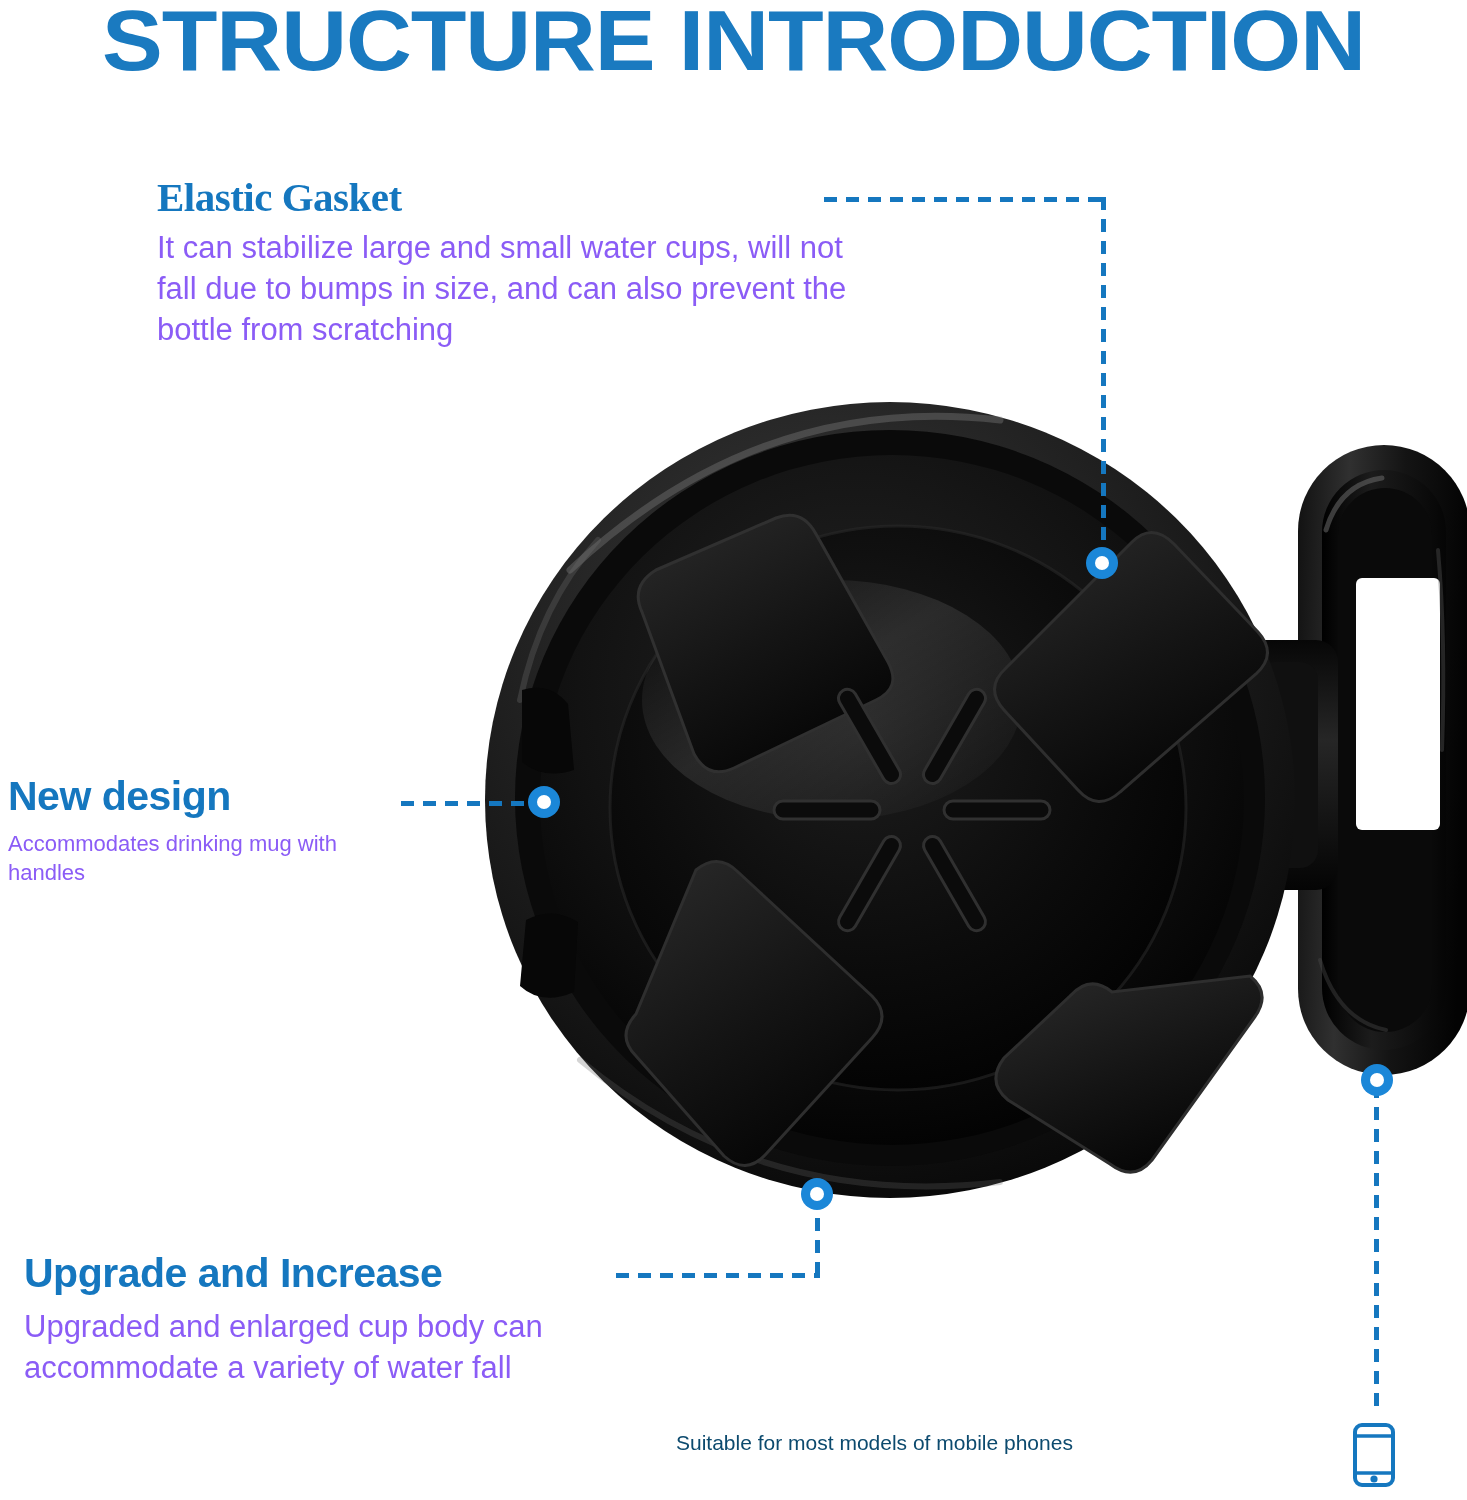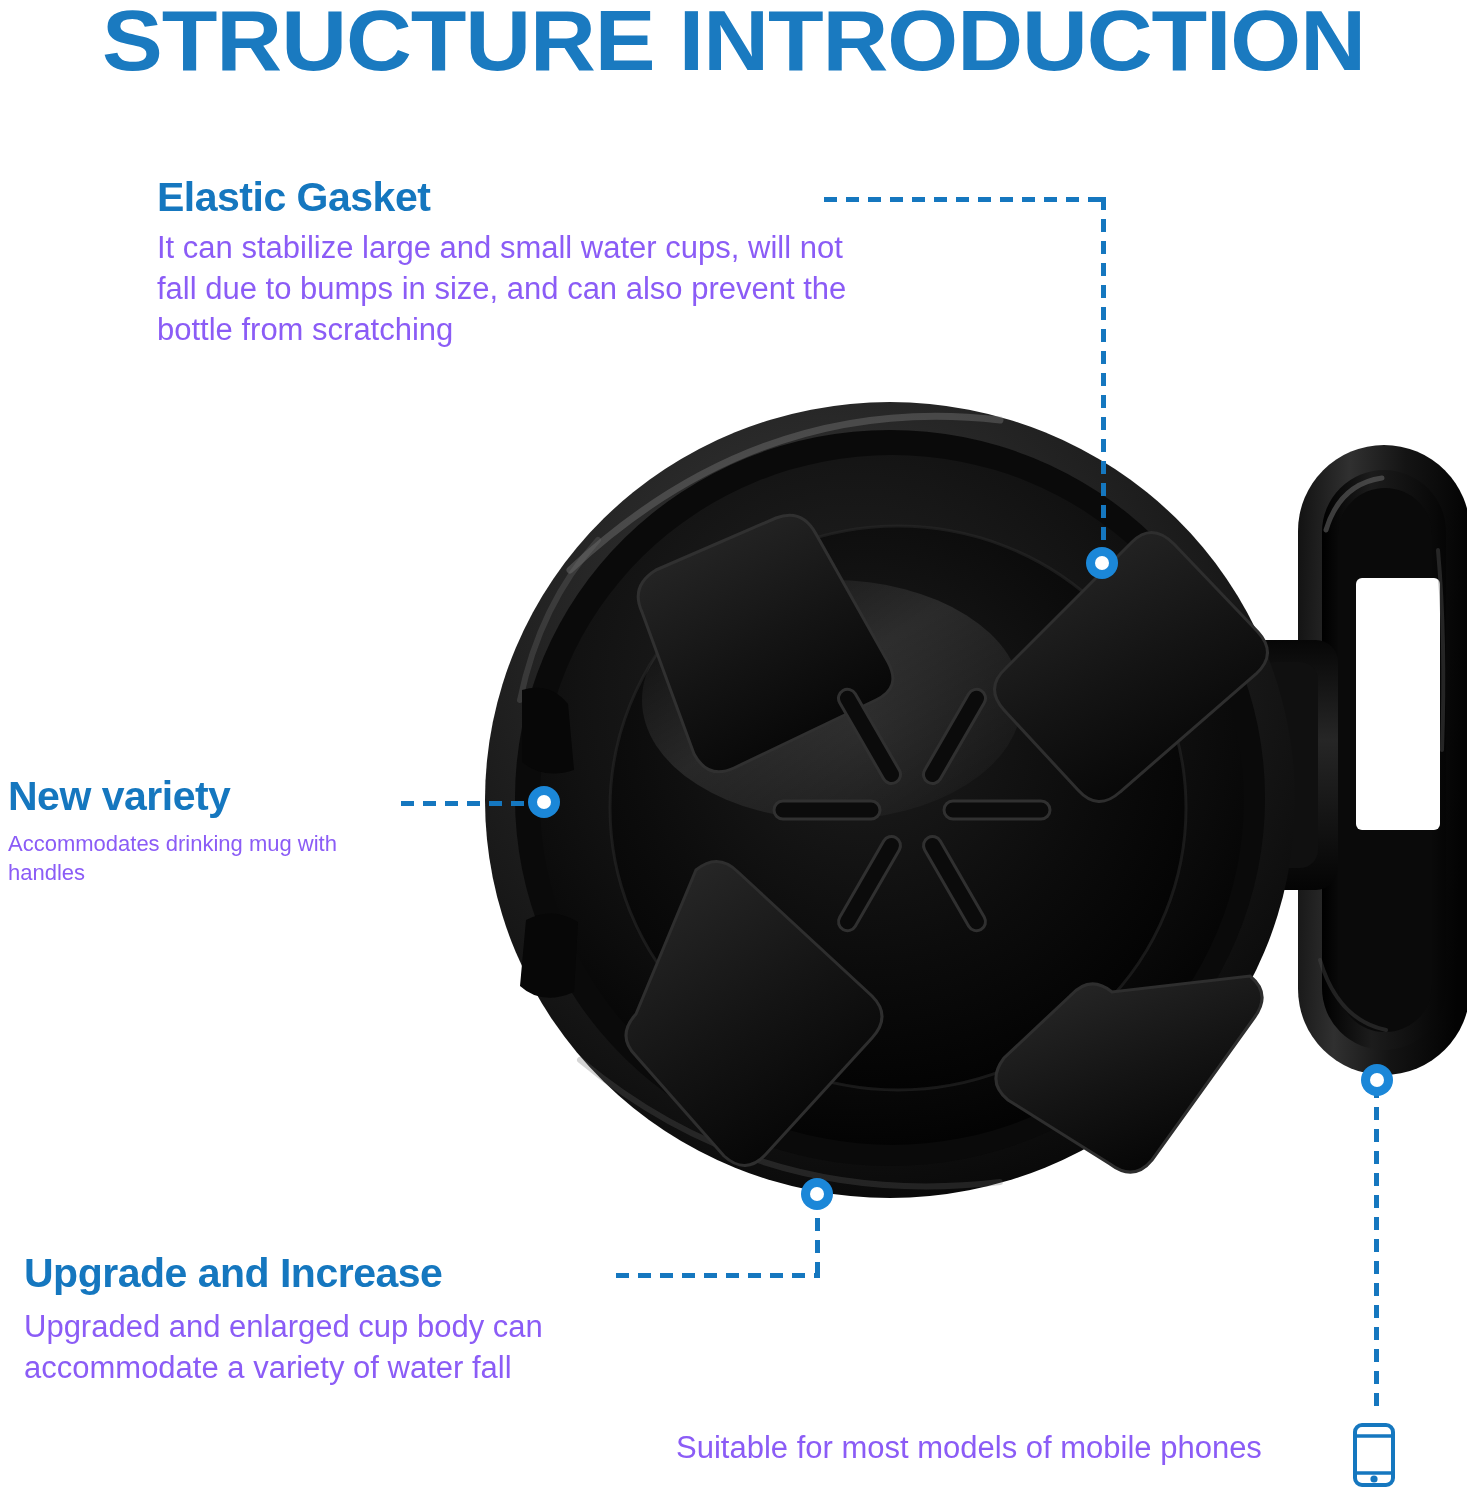--- a/index.html
+++ b/index.html
@@ -53,38 +53,38 @@
   }
   .callout-body {
     color: #8b5cf6;
     font-size: 31px;
     line-height: 1.32;
     margin: 0;
     padding-top: 9px;
   }
 
   #block-gasket { left: 157px; top: 176px; }
-  #block-gasket .callout-heading { font-size: 41px; }
+  #block-gasket .callout-heading { font-size: 41px; font-family: Liberation Serif, serif; }
   #block-gasket .callout-body { width: 690px; }
 
   #block-newdesign { left: 8px; top: 775px; }
   #block-newdesign .callout-heading { font-size: 41px; }
   #block-newdesign .callout-body { width: 400px; font-size: 22px; line-height: 1.33; padding-top: 11px; }
 
   #block-upgrade { left: 24px; top: 1252px; }
   #block-upgrade .callout-heading { font-size: 41px; }
   #block-upgrade .callout-body { width: 640px; padding-top: 12px; }
 
   
   #footer-note {
     position: absolute;
     left: 676px;
     top: 1432px;
-    color: #8b5cf6;
-    font-size: 31px;
+    color: #0c4a6e;
+    font-size: 21px;
     line-height: 1;
     white-space: nowrap;
   }
   #phone-icon {
     position: absolute;
     left: 1352px;
     top: 1422px;
     width: 44px;
     height: 66px;
   }
@@ -271,21 +271,21 @@
   <div class="ring-marker" style="left:528px; top:786px;"></div>
   <div class="ring-marker" style="left:801px; top:1178px;"></div>
   <div class="ring-marker" style="left:1361px; top:1064px;"></div>
 
   <div class="callout-block" id="block-gasket">
     <div class="callout-heading">Elastic Gasket</div>
     <div class="callout-body">It can stabilize large and small water cups, will not fall due to bumps in size, and can also prevent the bottle from scratching</div>
   </div>
 
   <div class="callout-block" id="block-newdesign">
-    <div class="callout-heading">New variety</div>
+    <div class="callout-heading">New design</div>
     <div class="callout-body">Accommodates drinking mug with handles</div>
   </div>
 
   <div class="callout-block" id="block-upgrade">
     <div class="callout-heading">Upgrade and Increase</div>
     <div class="callout-body">Upgraded and enlarged cup body can accommodate a variety of water fall</div>
   </div>
 
   <div id="footer-note">Suitable for most models of mobile phones</div>
 

